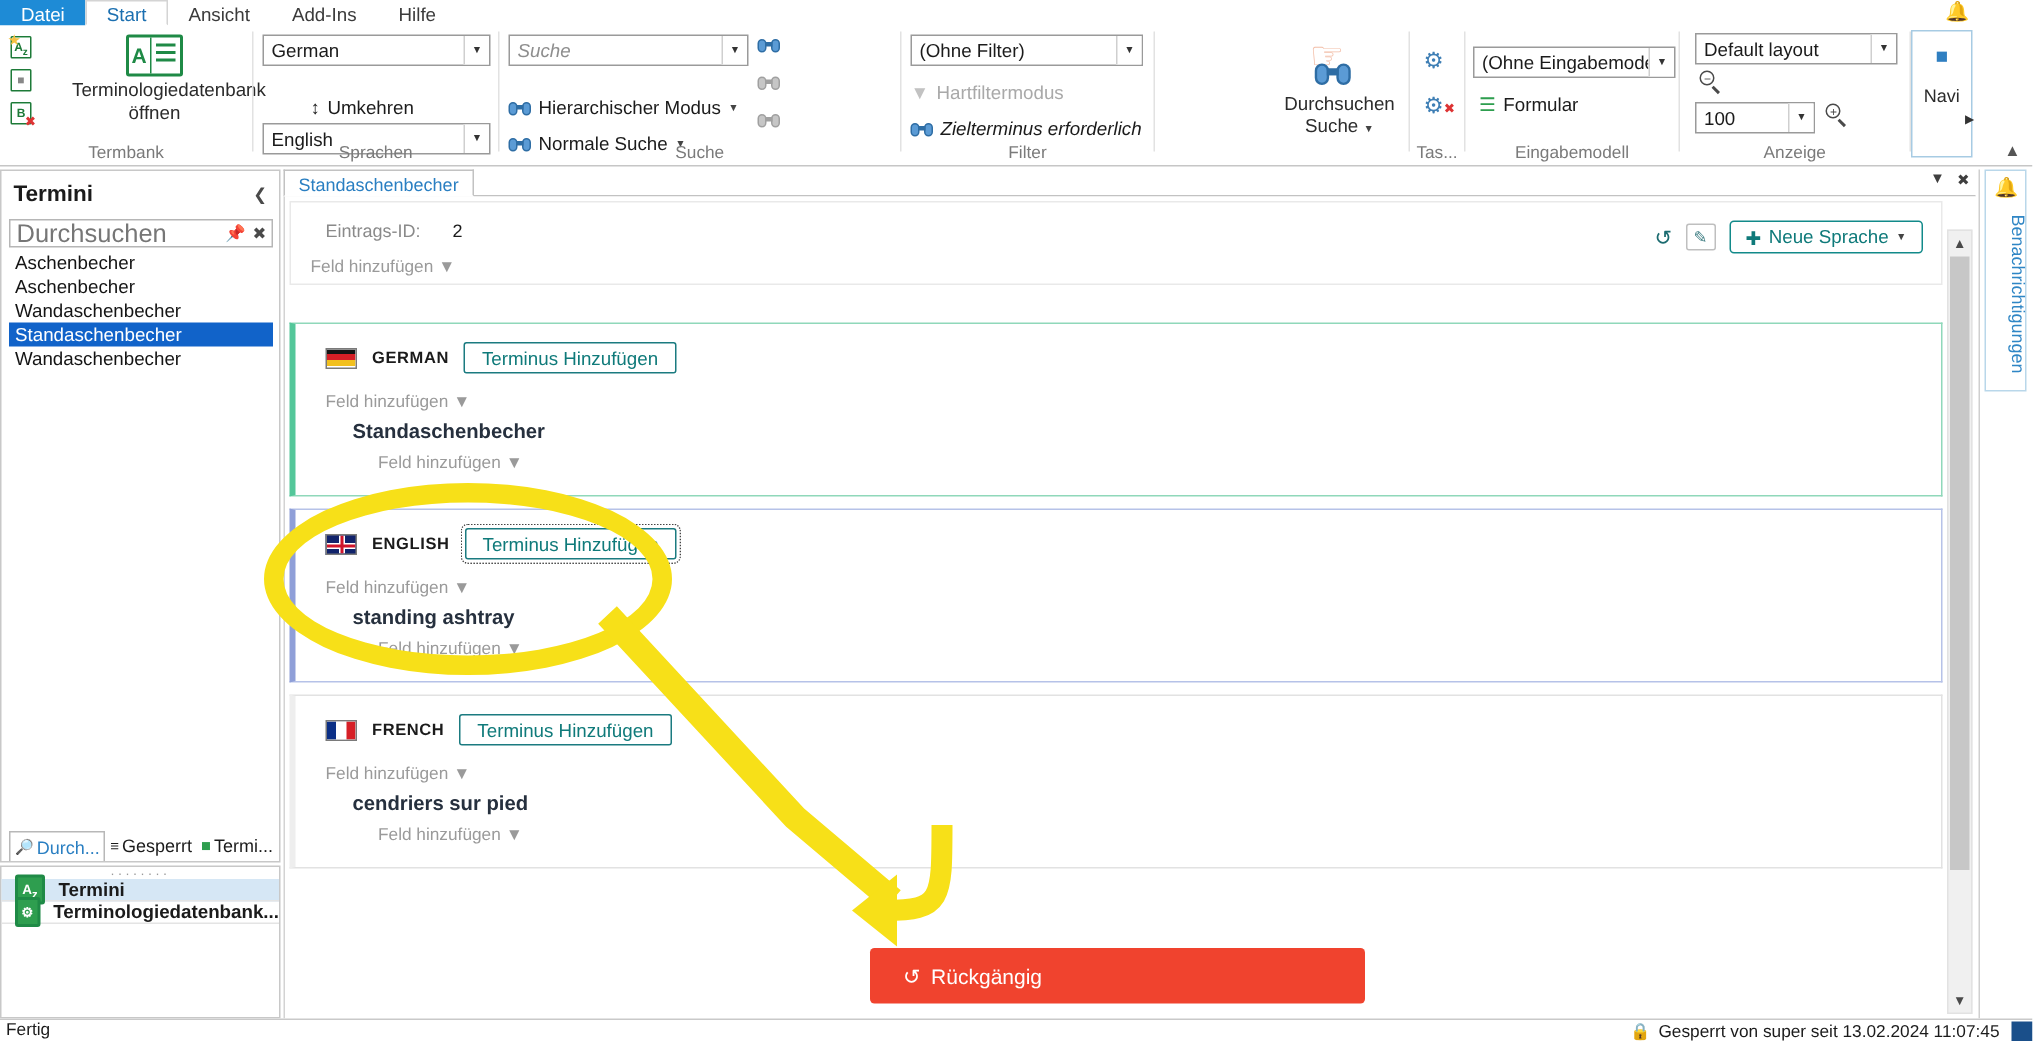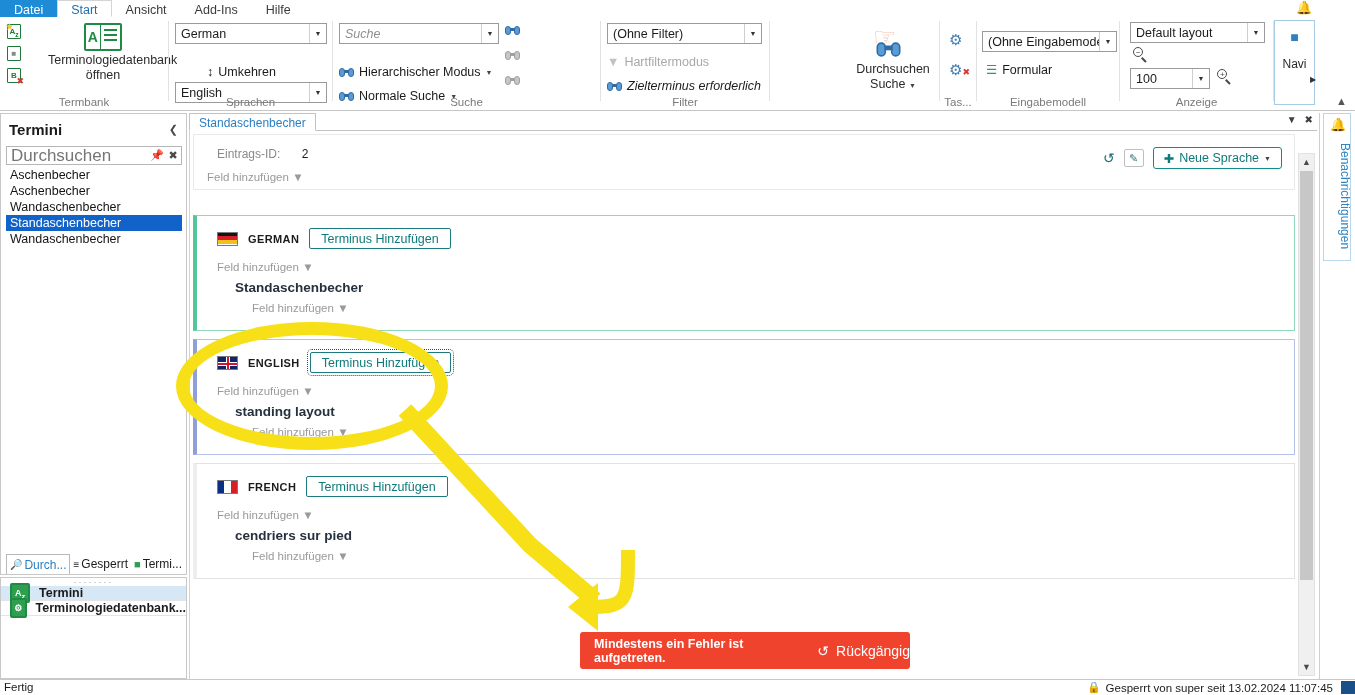--- a/index.html
+++ b/index.html
@@ -510,21 +510,21 @@
               <span class="c3"></span>
               <span class="c4"></span>
             </span>
           <span class="lc-name">ENGLISH</span>
           <span class="addterm-btn focus">Terminus Hinzufügen</span>
         </div>
         <div class="lc-addfield1">
           <span class="addfield">Feld hinzufügen</span>
           <span class="addfield">▼</span>
         </div>
-        <div class="lc-term">standing layout</div>
+        <div class="lc-term">standing ashtray</div>
         <div class="lc-addfield2">
           <span class="addfield">Feld hinzufügen</span>
           <span class="addfield">▼</span>
         </div>
       </div>
 
       <div class="langcard grey" style="top:332px; height:116px;">
         <div class="lc-head">
           <span class="flag fr">
               <i></i>
@@ -554,21 +554,20 @@
   </div>
 
   <div class="rightbar">
     <div class="vtab">
       <div class="bell">🔔</div>
       <div class="lbl">Benachrichtigungen</div>
     </div>
   </div>
 
   <div class="toast">
-    <div class="msg">Mindestens ein Fehler ist aufgetreten.</div>
     <div class="undo">
       <span>↺</span>
       <span>Rückgängig</span>
     </div>
   </div>
 
   <div class="hl hl-ellipse"></div>
   <svg class="hl hl-arrow" viewBox="0 0 260 240">
     <path d="M15 15 L140 150 L205 205" stroke="#f7e018" stroke-width="17" fill="none" stroke-linecap="butt"></path>
     <path d="M238 155 C238 205, 238 212, 200 212 L196 212" stroke="#f7e018" stroke-width="14" fill="none"></path>

